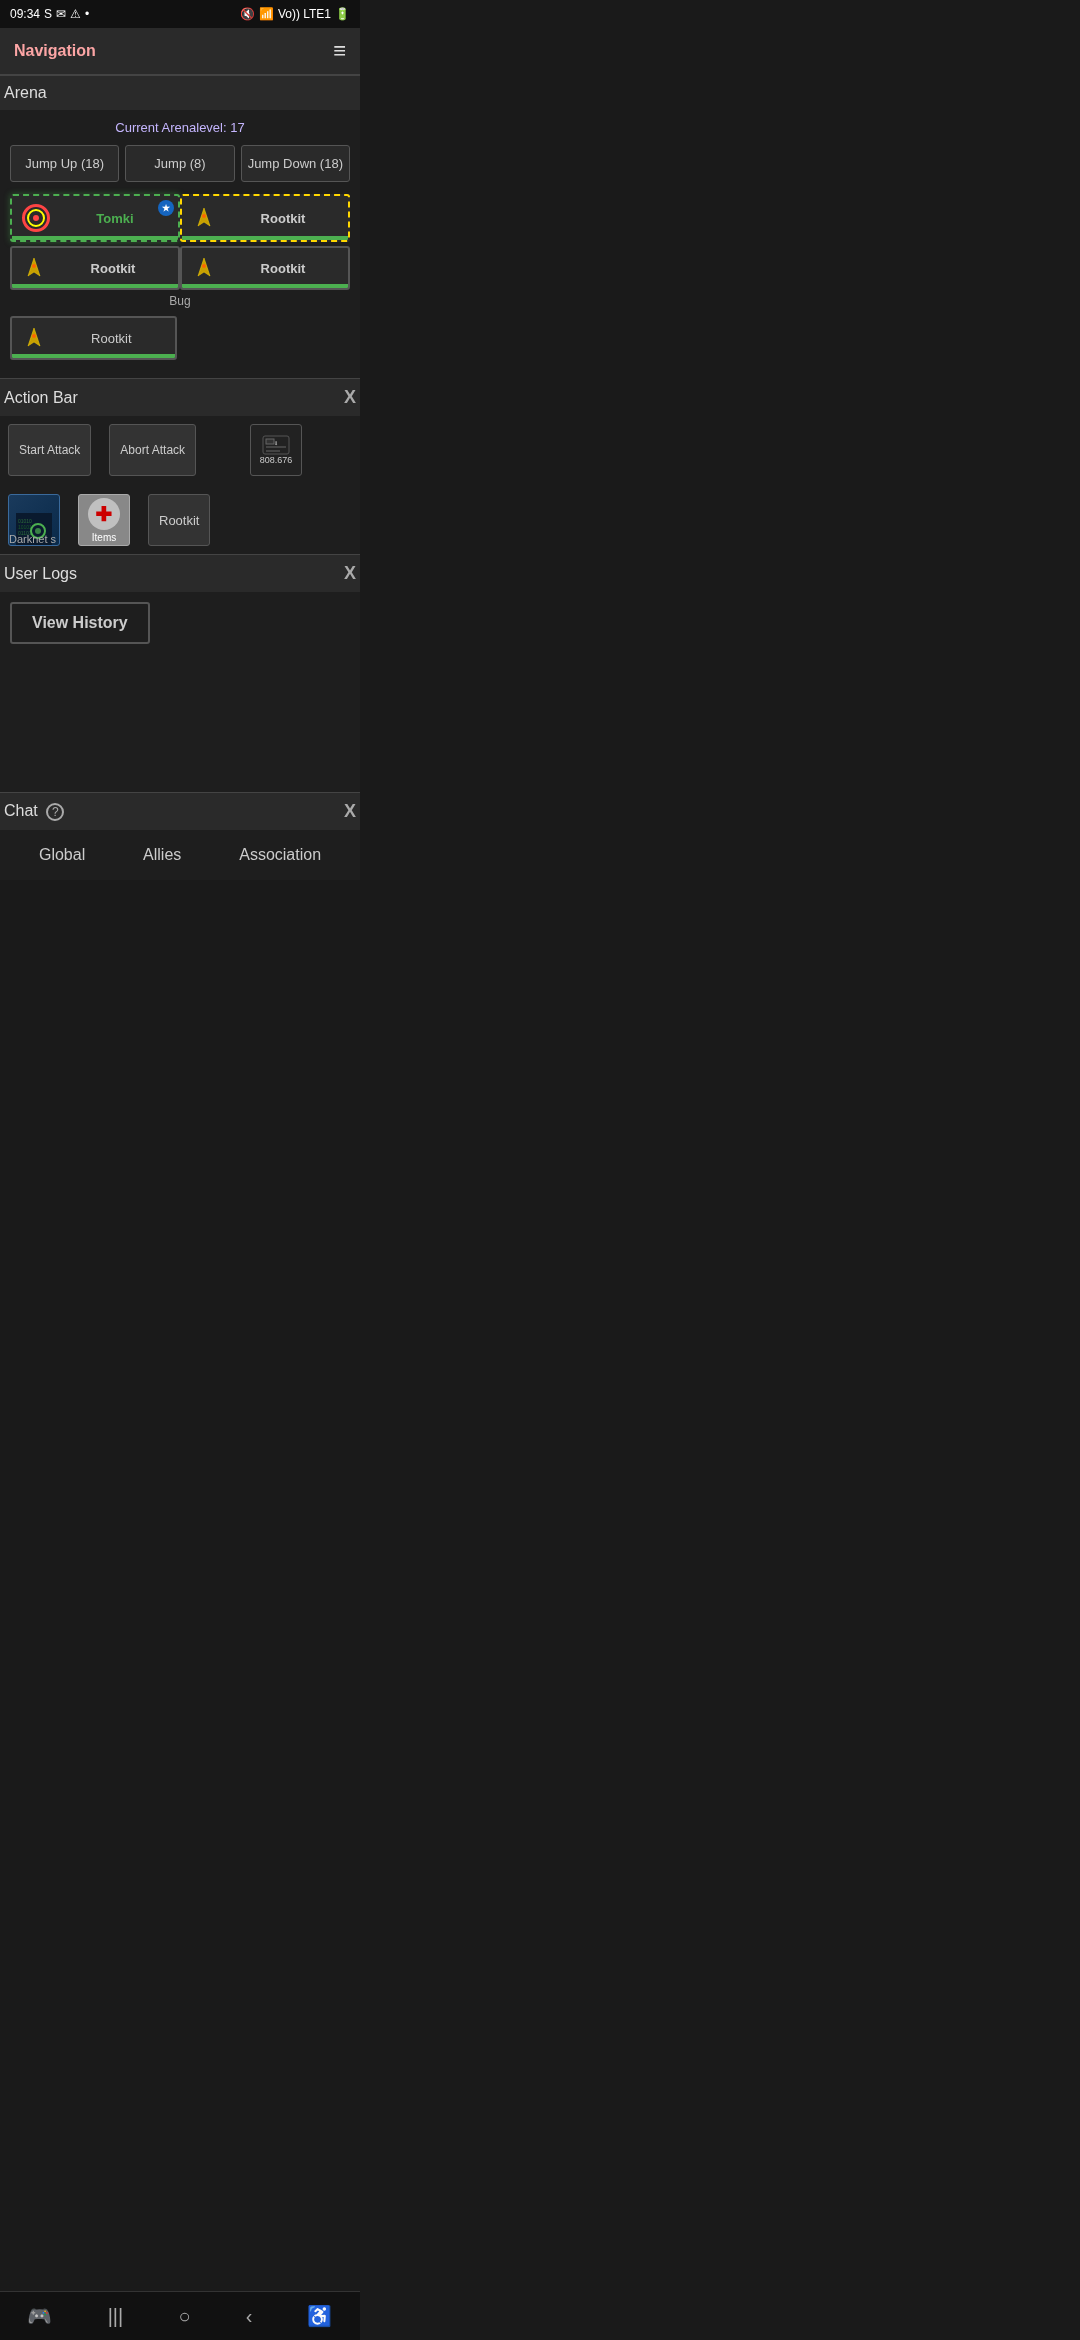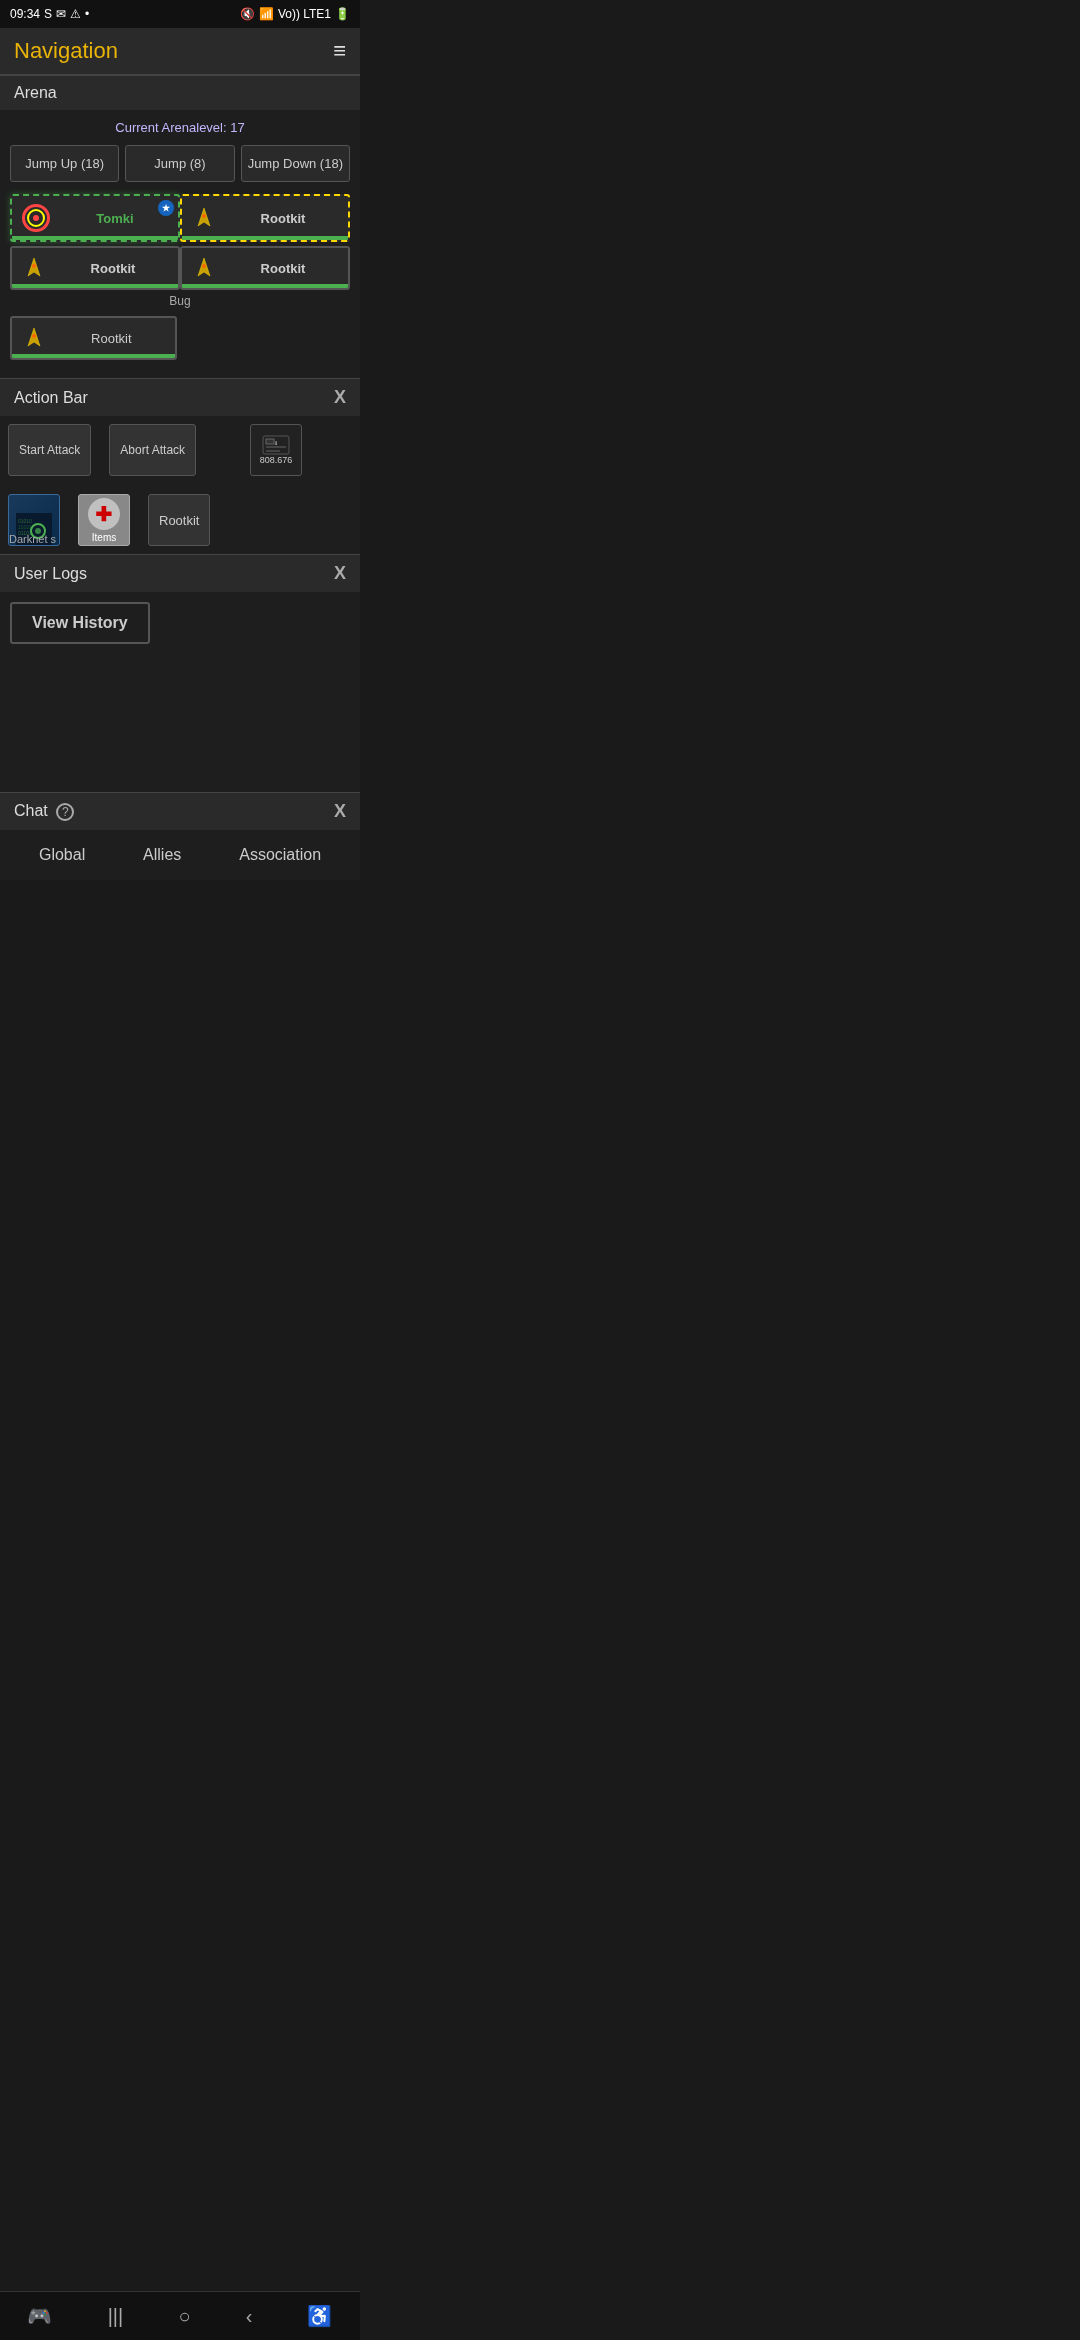--- a/index.html
+++ b/index.html
@@ -30,27 +30,27 @@
 
     
     .nav-bar {
       background: #2a2a2a;
       display: flex;
       justify-content: space-between;
       align-items: center;
       padding: 10px 14px;
       border-bottom: 1px solid #444;
     }
-    .nav-title { font-size: 22px; color: #eab308; }
+    .nav-title { font-size: 16px; color: #fca5a5; font-weight: bold; }
     .hamburger { font-size: 22px; color: #ddd; cursor: pointer; }
 
     
     .section-header {
       background: #2a2a2a;
-      padding: 8px 14px;
+      padding: 8px 4px;
       font-size: 16px;
       color: #ddd;
       display: flex;
       justify-content: space-between;
       align-items: center;
       border-top: 1px solid #444;
     }
     .close-btn {
       color: #aaa;
       font-size: 18px;

